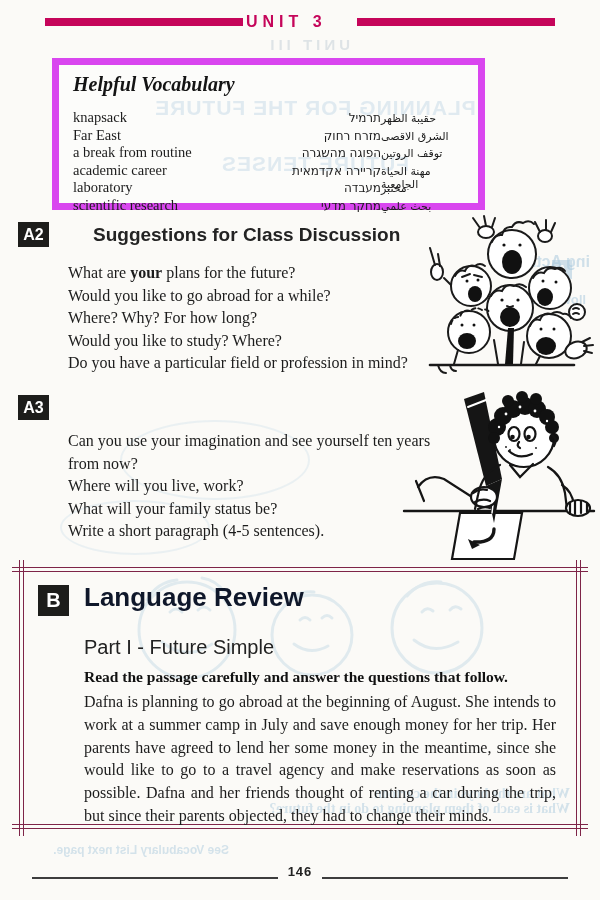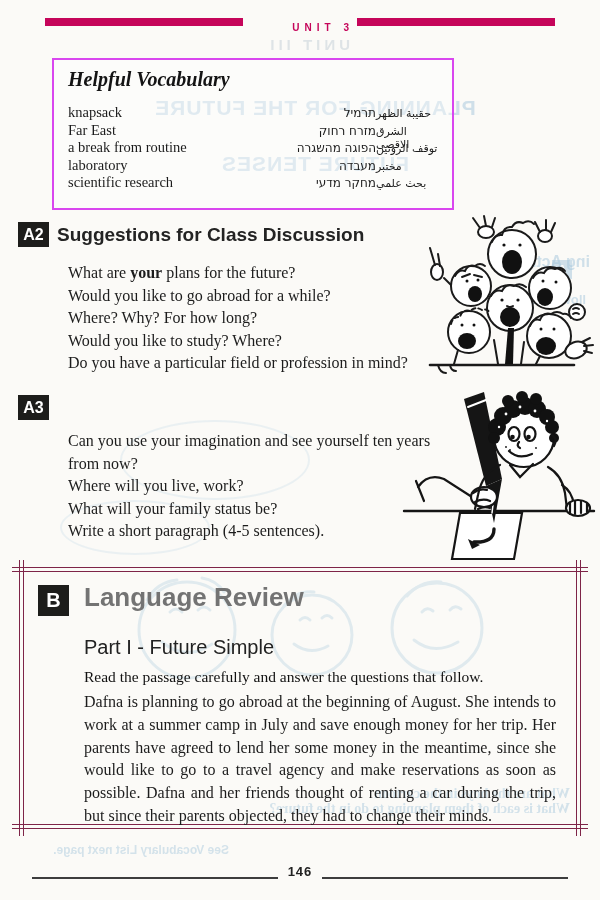--- a/index.html
+++ b/index.html
@@ -11,60 +11,60 @@
     --paper:#fbfaf7;
   }
   *{margin:0;padding:0;box-sizing:border-box;}
   body{background:#888;font-family:"Liberation Serif",serif;}
   .page{position:relative;width:600px;height:900px;background:var(--paper);overflow:hidden;margin:0 auto;}
 
   
   .unit-bar{position:absolute;top:18px;height:8px;background:var(--magenta);}
   .unit-bar.left{left:45px;width:198px;}
   .unit-bar.right{left:357px;width:198px;}
-  .unit-label{position:absolute;top:13px;left:246px;width:108px;text-align:right;
-    font-family:"Liberation Sans",sans-serif;font-weight:bold;font-size:10px;
-    letter-spacing:5px;color:var(--magenta);margin-top:9px;}
+  .unit-label{position:absolute;top:13px;left:246px;width:108px;text-align:left;
+    font-family:"Liberation Sans",sans-serif;font-weight:bold;font-size:16px;
+    letter-spacing:5px;color:var(--magenta);}
 
   
   .bleed{position:absolute;transform:scaleX(-1);color:var(--bleed);opacity:.5;
     font-family:"Liberation Sans",sans-serif;font-weight:bold;white-space:nowrap;}
   .bleed-unit{top:36px;left:250px;width:100px;font-size:15px;letter-spacing:4px;opacity:.4;color:#b3c3cd;}
   .bleed-vocab1{top:96px;left:145px;width:340px;text-align:center;font-size:21px;letter-spacing:1px;}
   .bleed-vocab2{top:152px;left:145px;width:340px;text-align:center;font-size:21px;letter-spacing:1px;}
   .bleed-a2a{top:253px;left:440px;width:150px;font-size:16px;}
   .bleed-a2b{top:292px;left:436px;width:150px;font-size:13px;}
   .bleed-badge{position:absolute;top:260px;left:552px;width:20px;height:19px;background:var(--bleed);
     opacity:.5;color:#fff;font-family:"Liberation Sans",sans-serif;font-weight:bold;font-size:13px;
     text-align:center;line-height:19px;transform:scaleX(-1);}
   .bleed-bq1{top:786px;left:248px;width:322px;font-size:14px;font-family:"Liberation Serif",serif;opacity:.45;}
   .bleed-bq2{top:801px;left:248px;width:322px;font-size:14px;font-family:"Liberation Serif",serif;opacity:.45;}
   .bleed-note{top:843px;left:14px;width:215px;font-size:12px;opacity:.45;}
   .bleed-blob{position:absolute;border:2px solid #c3d9e7;border-radius:50%;opacity:.3;}
   .blob1{left:120px;top:420px;width:190px;height:80px;}
   .blob2{left:60px;top:500px;width:150px;height:55px;}
 
   
-  .vocab-box{position:absolute;left:52px;top:58px;width:402px;height:152px;
-    border:2px solid #d946ef;background:rgba(255,255,255,.35);}
+  .vocab-box{position:absolute;left:52px;top:58px;width:433px;height:152px;
+    border:7px solid #d946ef;background:rgba(255,255,255,.35);}
   .vocab-title{position:absolute;left:14px;top:8px;font-size:20px;font-weight:bold;font-style:italic;color:#141414;}
   .vocab-rows{position:absolute;left:14px;top:44px;right:10px;}
   .vocab-row{display:flex;align-items:baseline;height:17.5px;color:var(--ink);}
   .vocab-en{width:190px;font-size:14.5px;}
   .vocab-he{width:118px;text-align:right;direction:rtl;font-family:"DejaVu Sans",sans-serif;font-size:12px;}
   .vocab-ar{flex:1;text-align:left;direction:rtl;font-family:"DejaVu Sans",sans-serif;font-size:11px;}
 
   
   .section-badge{position:absolute;width:31px;height:25px;background:var(--badge);color:#fff;
     font-family:"Liberation Sans",sans-serif;font-weight:bold;font-size:16px;
     display:flex;align-items:center;justify-content:center;z-index:2;}
   .badge-a2{left:18px;top:222px;}
   .badge-a3{left:18px;top:395px;}
   .section-title{position:absolute;font-family:"Liberation Sans",sans-serif;font-weight:bold;
-    color:#232323;font-size:19px;z-index:2;}
+    color:#232323;font-size:19px;z-index:2;margin-left:36px;}
   .title-a2{left:57px;top:224px;}
   .title-a3{left:57px;top:397px;}
 
   .question-block{position:absolute;left:68px;width:368px;font-size:16px;line-height:22.5px;
     color:var(--ink);z-index:2;}
   .qb-a2{top:262px;}
   .qb-a3{top:430px;}
   .bold-word{font-weight:bold;}
 
   .cartoon{position:absolute;z-index:1;}
@@ -76,24 +76,24 @@
   .fh,.fv{position:absolute;}
   .fh{left:0;right:0;height:5px;border-top:1.5px solid var(--maroon);border-bottom:1.5px solid var(--maroon);}
   .fh.top{top:7px;}.fh.bot{bottom:7px;}
   .fv{top:0;bottom:0;width:5px;border-left:1.5px solid var(--maroon);border-right:1.5px solid var(--maroon);}
   .fv.left{left:7px;}.fv.right{right:7px;}
 
   .b-badge{position:absolute;left:26px;top:25px;width:31px;height:31px;background:var(--badge);color:#fff;
     font-family:"Liberation Sans",sans-serif;font-weight:bold;font-size:20px;
     display:flex;align-items:center;justify-content:center;z-index:2;}
   .b-title{position:absolute;left:72px;top:22px;font-family:"Liberation Sans",sans-serif;
-    font-weight:bold;font-size:26px;color:#737373;z-index:2;}
+    font-weight:bold;font-size:26px;color:#0f172a;z-index:2;}
   .b-part{position:absolute;left:72px;top:76px;font-family:"Liberation Sans",sans-serif;
     font-weight:normal;font-size:20px;color:#222;z-index:2;}
-  .b-instruction{position:absolute;left:72px;top:108px;font-weight:normal;font-size:15.5px;color:#111;z-index:2;text-align:center;}
+  .b-instruction{position:absolute;left:72px;top:108px;font-weight:bold;font-size:15.5px;color:#111;z-index:2;text-align:center;}
   .b-passage{position:absolute;left:72px;top:131px;width:472px;font-size:16px;line-height:22.8px;
     text-align:justify;color:var(--ink);z-index:2;}
   .b-bleed-faces{position:absolute;left:0;top:0;z-index:0;opacity:.32;}
 
   
   .footer-line{position:absolute;top:877px;height:2px;background:#3d3d3d;}
   .footer-line.left{left:32px;width:246px;}
   .footer-line.right{left:322px;width:246px;}
   .page-number{position:absolute;top:864px;left:278px;width:44px;text-align:center;
     font-family:"Liberation Sans",sans-serif;font-weight:bold;font-size:13px;color:#222;letter-spacing:1px;}
@@ -129,20 +129,25 @@
       </div>
       <div class="vocab-row">
         <span class="vocab-en">Far East</span>
         <span class="vocab-he">מזרח רחוק</span>
         <span class="vocab-ar">الشرق الاقصى</span>
       </div>
       <div class="vocab-row">
         <span class="vocab-en">a break from routine</span>
         <span class="vocab-he">הפוגה מהשגרה</span>
         <span class="vocab-ar">توقف الروتين</span>
+      </div>
+      <div class="vocab-row">
+        <span class="vocab-en">academic career</span>
+        <span class="vocab-he">קריירה אקדמאית</span>
+        <span class="vocab-ar">مهنة الحياة الجامعية</span>
       </div>
       <div class="vocab-row">
         <span class="vocab-en">laboratory</span>
         <span class="vocab-he">מעבדה</span>
         <span class="vocab-ar">مختبر</span>
       </div>
       <div class="vocab-row">
         <span class="vocab-en">scientific research</span>
         <span class="vocab-he">מחקר מדעי</span>
         <span class="vocab-ar">بحث علمي</span>

